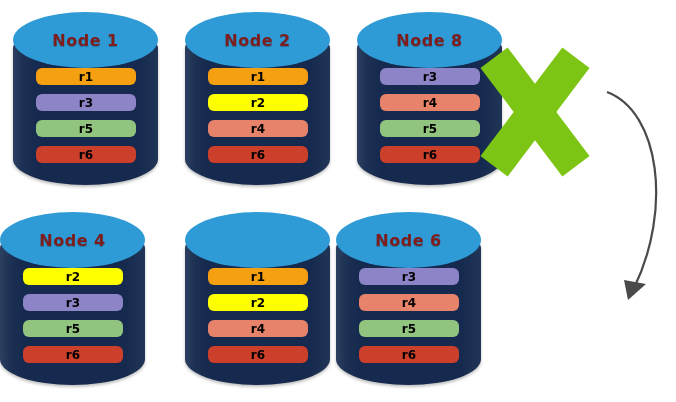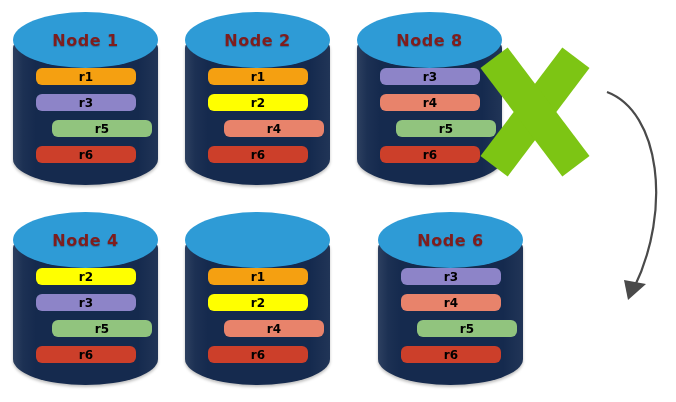--- a/index.html
+++ b/index.html
@@ -94,21 +94,21 @@
     align-items: center;
     justify-content: center;
     font-size: 12px;
     font-weight: bold;
     color: #000000;
     line-height: 1;
     box-sizing: border-box;
   }
   .bar.i0 { top: 56px; }
   .bar.i1 { top: 82px; }
-  .bar.i2 { top: 108px; margin-left: 16px; }
+  .bar.i2 { top: 108px; }
   .bar.i3 { top: 134px; }
 
   
   .cross {
     position: absolute;
     z-index: 5;
     width: 130px;
     height: 136px;
     pointer-events: none;
   }
@@ -174,21 +174,21 @@
       <div class="bar i2" style="background:#91c47e;">r5</div>
       <div class="bar i3" style="background:#cc3f2a;">r6</div>
     </div>
   </div>
 
   <div class="cross" style="left:470px; top:44px;">
     <span class="a"></span>
     <span class="b"></span>
   </div>
 
-  <div class="node" style="left:13px; top:212px;padding-left:48px;">
+  <div class="node" style="left:0; top:212px;padding-left:48px;">
     <div class="cyl-body"></div>
     <div class="cyl-top"></div>
     <div class="node-label">Node 4</div>
     <div class="bars">
       <div class="bar i0" style="background:#ffff00;">r2</div>
       <div class="bar i1" style="background:#8d84c8;">r3</div>
       <div class="bar i2" style="background:#91c47e;">r5</div>
       <div class="bar i3" style="background:#cc3f2a;">r6</div>
     </div>
   </div>
@@ -197,21 +197,21 @@
     <div class="cyl-body"></div>
     <div class="cyl-top"></div>
     <div class="bars">
       <div class="bar i0" style="background:#f5a011;">r1</div>
       <div class="bar i1" style="background:#ffff00;">r2</div>
       <div class="bar i2" style="background:#e8836b;">r4</div>
       <div class="bar i3" style="background:#cc3f2a;">r6</div>
     </div>
   </div>
 
-  <div class="node" style="left:378px; top:212px;">
+  <div class="node" style="left:336px; top:212px;">
     <div class="cyl-body"></div>
     <div class="cyl-top"></div>
     <div class="node-label">Node 6</div>
     <div class="bars">
       <div class="bar i0" style="background:#8d84c8;">r3</div>
       <div class="bar i1" style="background:#e8836b;">r4</div>
       <div class="bar i2" style="background:#91c47e;">r5</div>
       <div class="bar i3" style="background:#cc3f2a;">r6</div>
     </div>
   </div>

